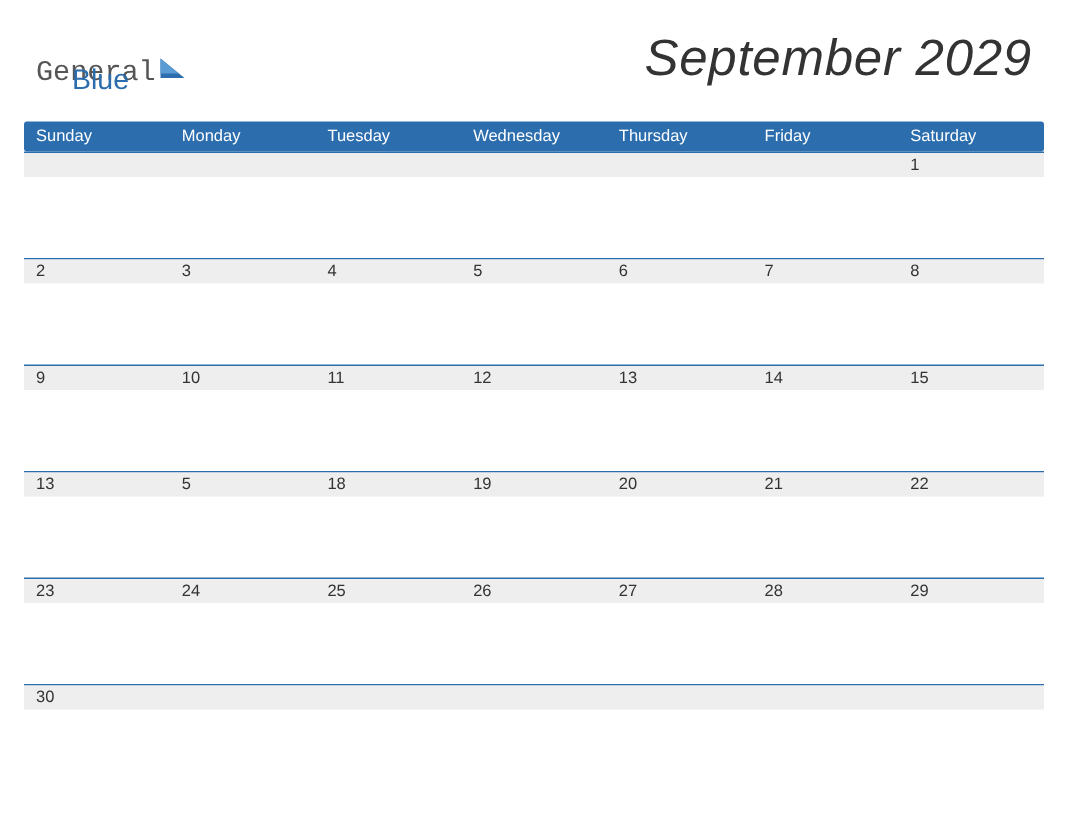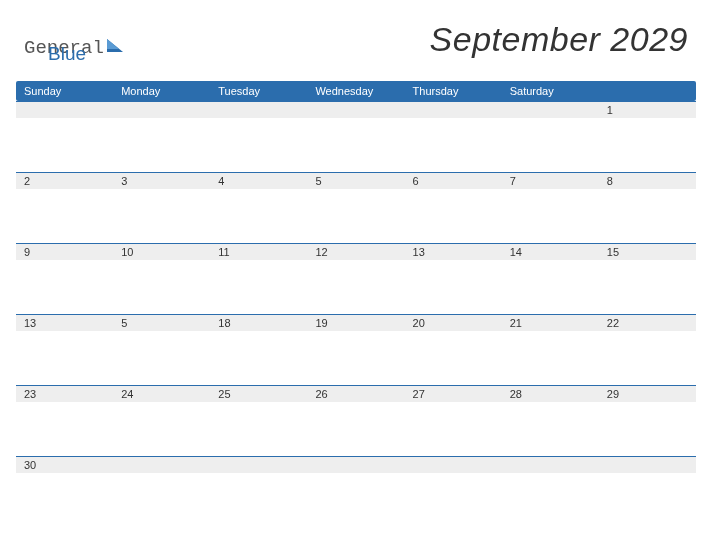--- a/index.html
+++ b/index.html
@@ -99,20 +99,21 @@
   <span class="logo-text" style="color:#2b6dad;">Blue</span>
 </div>
 
 <div class="calendar">
   <div class="day-headers">
     <div class="day-header">Sunday</div>
     <div class="day-header">Monday</div>
     <div class="day-header">Tuesday</div>
     <div class="day-header">Wednesday</div>
     <div class="day-header">Thursday</div>
+    <div class="day-header">Friday</div>
     <div class="day-header">Saturday</div>
   </div>
 
   <div class="week-container">
     <div class="date-grid">
       <span class="date-num"></span>
       <span class="date-num"></span>
       <span class="date-num"></span>
       <span class="date-num"></span>
       <span class="date-num"></span>

